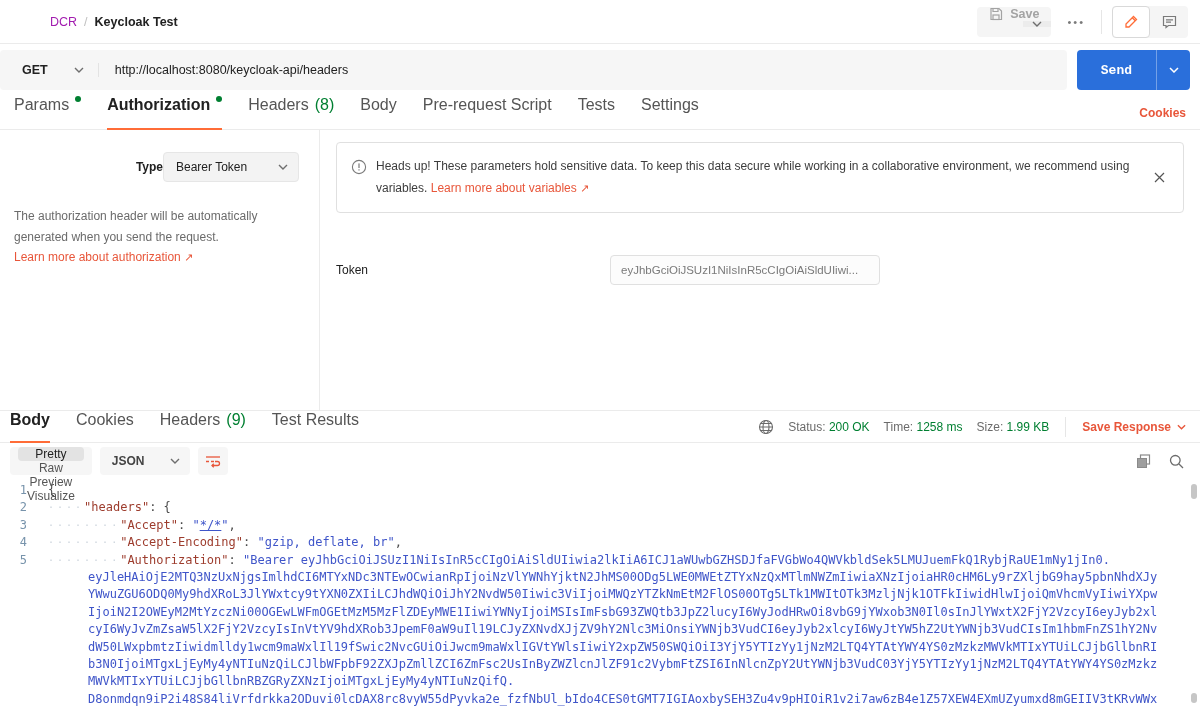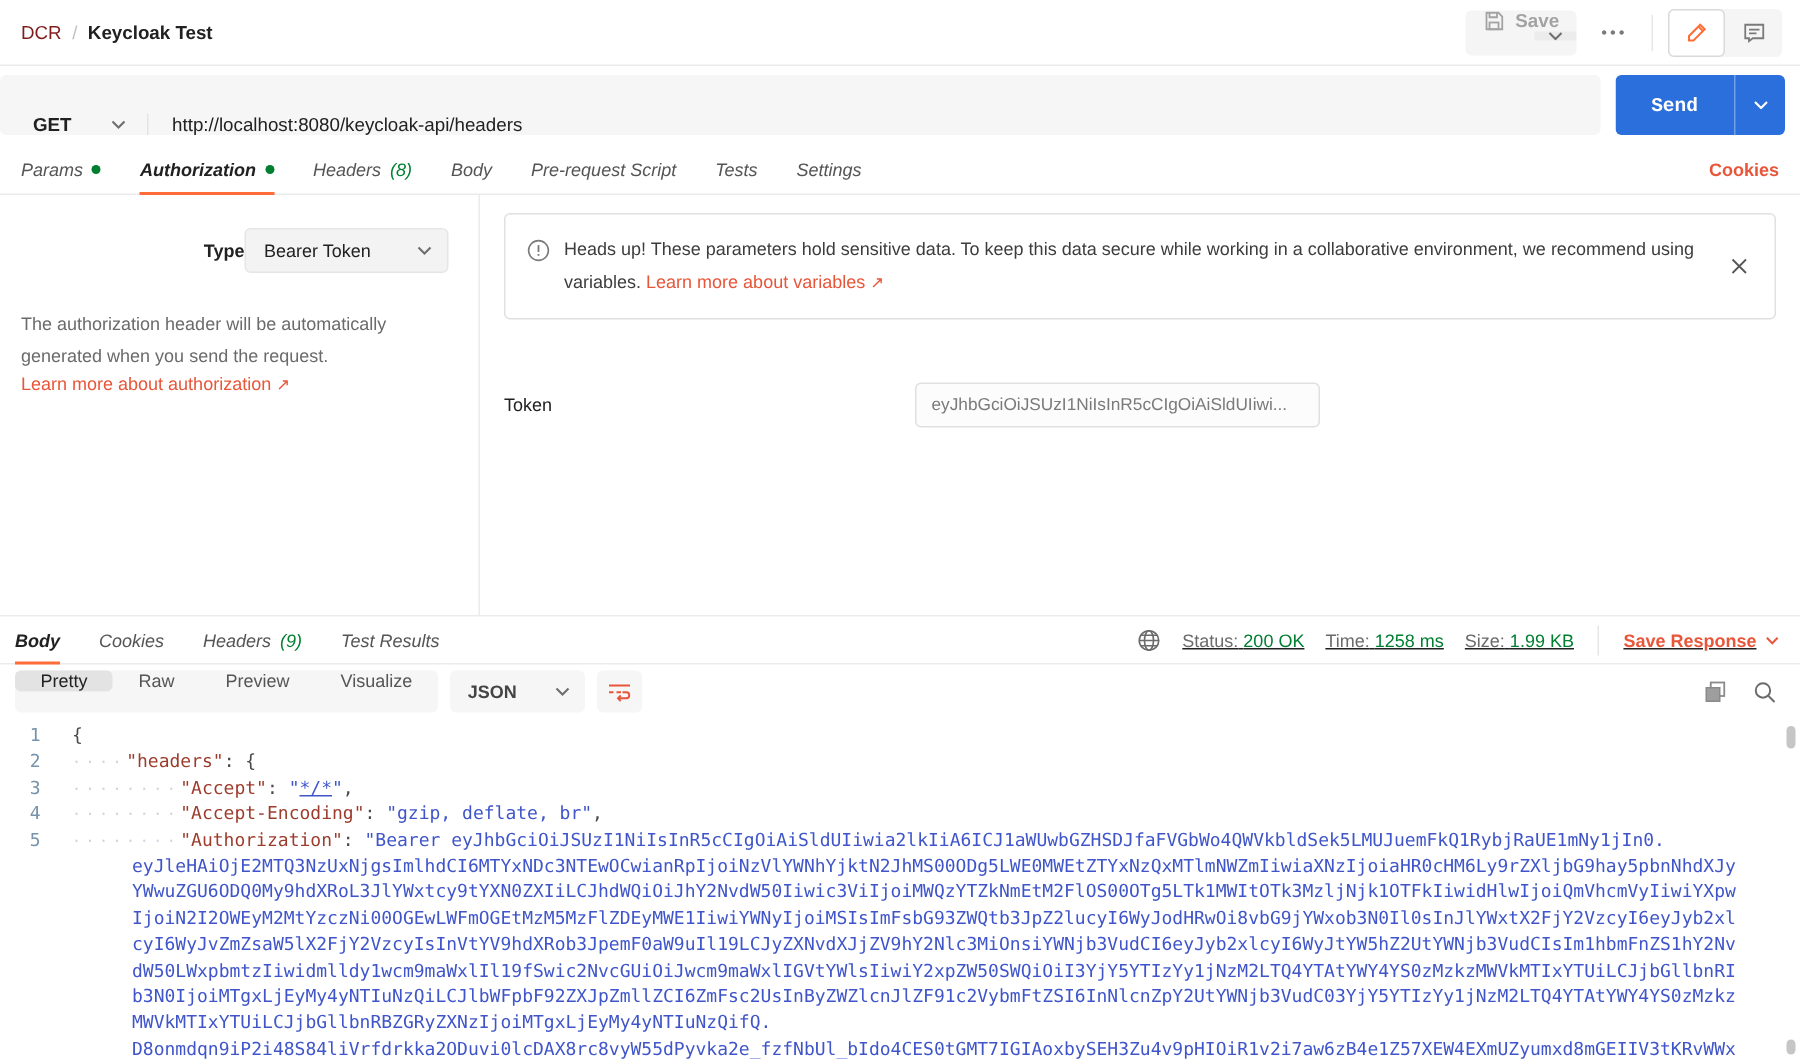--- a/index.html
+++ b/index.html
@@ -2,45 +2,45 @@
 <html><head>
 <meta charset="utf-8">
 <style>
   * { margin:0; padding:0; box-sizing:border-box; }
   html,body { width:1200px; height:706px; background:#fff; font-family:"Liberation Sans", sans-serif; color:#212121; overflow:hidden; }
   .app { width:1200px; height:706px; display:flex; flex-direction:column; background:#fff; }
 
   
   .topbar { height:44px; flex:0 0 44px; display:flex; align-items:center; justify-content:space-between; padding:0 12px 0 14px; border-bottom:1px solid #ebebeb; }
   .breadcrumb { display:flex; align-items:center; gap:7px; font-size:12.5px; }
-  .bc-root { color:#7f1d1d; }
+  .bc-root { color:#a21caf;margin-left:36px; }
   .bc-sep { color:#c0c0c0; }
   .bc-current { color:#212121; font-weight:700; }
   .top-actions { display:flex; align-items:center; gap:10px; }
   .save-group { display:flex; align-items:flex-end; background:#f5f5f5; border-radius:4px; overflow:hidden; height:30px;flex-direction:column; }
   .save-btn { display:flex; align-items:center; gap:7px; padding:0 12px; color:#a3a3a3; font-size:12.5px; font-weight:600; background:transparent; border:none; cursor:default; font-family:inherit; }
   .save-chevron { border:none; background:#ececec; width:28px; display:flex; align-items:center; justify-content:center; cursor:pointer; }
   .more-btn { border:none; background:transparent; color:#7a7a7a; font-size:11px; letter-spacing:2px; padding:4px 6px; cursor:pointer; }
   .vdiv { width:1px; height:24px; background:#e6e6e6; }
   .toggle-group { display:flex; background:#f5f5f5; border-radius:4px; padding:0; height:32px; }
   .tg-btn { width:38px; border:none; background:transparent; display:flex; align-items:center; justify-content:center; cursor:pointer; border-radius:4px; }
   .tg-btn.active { background:#fff; border:1px solid #d9d9d9; }
 
   
   .url-row { height:52px; flex:0 0 52px; display:flex; align-items:center; padding:6px 10px 6px 0; gap:10px; }
-  .url-bar { flex:1; height:40px; display:flex; align-items:flex-end; background:#f6f6f6; border-radius:4px; overflow:hidden; }
+  .url-bar { flex:1; height:40px; display:flex; align-items:center; background:#f6f6f6; border-radius:4px; overflow:hidden; }
   .method-btn { display:flex; align-items:center; gap:26px; padding:0 14px 0 22px; border:none; background:transparent; font-family:inherit; font-size:12.5px; font-weight:700; color:#212121; cursor:pointer; border-right:1px solid #e3e3e3; }
   .url-input { flex:1; border:none; background:transparent; padding:0 12px 0 16px; font-family:inherit; font-size:12.5px; color:#212121; outline:none; }
   .send-group { display:flex; align-items:stretch; height:40px; border-radius:4px; overflow:hidden; }
   .send-btn { border:none; background:#2a6fdb; color:#fff; font-family:Liberation Mono, monospace; font-size:13px; font-weight:700; padding:0 24px; cursor:pointer; }
   .send-chevron { border:none; border-left:1px solid rgba(255,255,255,.35); background:#2a6fdb; width:34px; display:flex; align-items:center; justify-content:center; cursor:pointer; }
 
   
   .req-tabs { height:34px; flex:0 0 34px; display:flex; align-items:stretch; gap:26px; padding:0 14px; border-bottom:1px solid #ebebeb; position:relative; }
-  .tab { display:flex; align-items:center; gap:6px; font-size:12px; color:#555; cursor:pointer; position:relative; white-space:nowrap;font-style:italic; }
+  .tab { display:flex; align-items:flex-start; gap:6px; font-size:16px; color:#555; cursor:pointer; position:relative; white-space:nowrap; }
   .tab.active { color:#212121; font-weight:600; }
   .tab.active::after { content:""; position:absolute; left:0; right:0; bottom:-1px; height:2px; background:#ff6c37; }
   .dot { width:6px; height:6px; border-radius:50%; background:#007f31; display:inline-block; }
   .count { color:#007f31; }
   .cookies-link { position:absolute; right:14px; top:0; bottom:0; display:flex; align-items:center; color:#e8563a; font-size:12px; font-weight:600; cursor:pointer; }
 
   
   .auth-panel { height:280px; flex:0 0 280px; display:flex; }
   .auth-left { width:320px; flex:0 0 320px; border-right:1px solid #ebebeb; padding:22px 20px 0 14px; }
   .type-row { display:flex; align-items:center; justify-content:flex-end; }
@@ -54,29 +54,29 @@
   .warn-text { flex:1; font-size:12px; color:#3d3d3d; line-height:1.8; max-width:790px; }
   .warn-link { color:#e8563a; cursor:pointer; }
   .warn-close { border:none; background:transparent; color:#555; font-size:14px; cursor:pointer; padding:2px 4px; line-height:1; align-self:center; }
   .token-row { margin-top:42px; display:flex; align-items:center; }
   .token-label { width:274px; font-size:12px; color:#212121; }
   .token-input { width:270px; height:30px; border:1px solid #e0e0e0; border-radius:4px; background:#fcfcfc; padding:0 10px; font-family:inherit; font-size:11.5px; color:#7a7a7a; outline:none; text-overflow:ellipsis; }
 
   
   .resp-head { height:33px; flex:0 0 33px; border-top:1px solid #ebebeb; border-bottom:1px solid #ebebeb; display:flex; align-items:stretch; justify-content:space-between; padding:0 14px 0 10px; }
   .resp-tabs { display:flex; gap:26px; align-items:stretch; }
-  .resp-meta { display:flex; align-items:center; gap:14px; font-size:12px;text-decoration:underline; }
+  .resp-meta { display:flex; align-items:center; gap:14px; font-size:12px; }
   .meta-pair { color:#6b6b6b; white-space:nowrap; }
   .meta-val { color:#007f31; }
   .save-response { display:flex; align-items:center; gap:6px; color:#e8563a; font-weight:700; font-size:12px; border-left:1px solid #e6e6e6; padding-left:16px; margin-left:2px; height:20px; cursor:pointer; }
 
   
   .viewer-bar { height:36px; flex:0 0 36px; display:flex; align-items:center; justify-content:space-between; padding:0 14px 0 10px; }
   .viewer-left { display:flex; align-items:center; gap:8px; }
-  .seg-control { display:flex; background:#f6f6f6; border-radius:4px; height:28px; align-items:flex-start; }
+  .seg-control { display:flex; background:#f6f6f6; border-radius:4px; height:28px; align-items:center;flex-direction:column; }
   .seg { border:none; background:transparent; font-family:inherit; font-size:12px; color:#555; padding:0 17px; cursor:pointer; border-radius:4px; }
   .seg.active { background:#e3e3e3; color:#212121; }
   .json-select { display:flex; align-items:center; gap:25px; background:#f6f6f6; border-radius:4px; height:28px; padding:0 10px 0 12px; font-size:12px; font-weight:600; color:#444; cursor:pointer; }
   .wrap-btn { width:30px; height:28px; background:#f6f6f6; border:none; border-radius:4px; display:flex; align-items:center; justify-content:center; cursor:pointer; }
   .viewer-right { display:flex; align-items:center; gap:14px; }
   .icon-btn { border:none; background:transparent; cursor:pointer; display:flex; align-items:center; padding:2px; }
 
   
   .code-area { flex:1; position:relative; overflow:hidden; font-family:"DejaVu Sans Mono", monospace; font-size:12px; padding-top:3px; }
   .code-row { display:flex; height:17.4px; line-height:17.4px; white-space:pre; }

